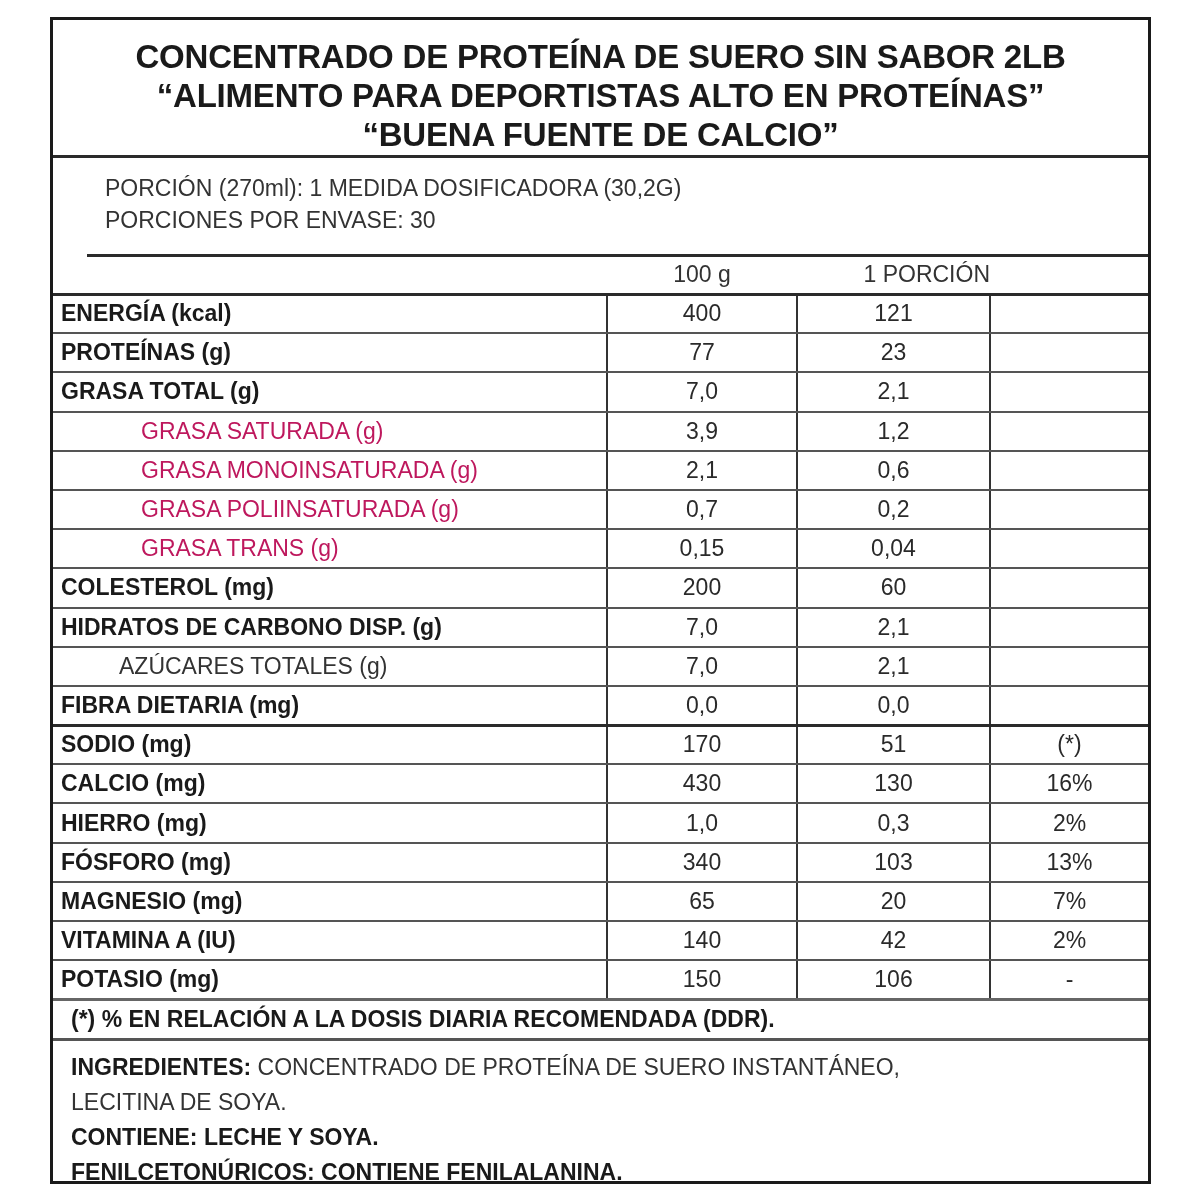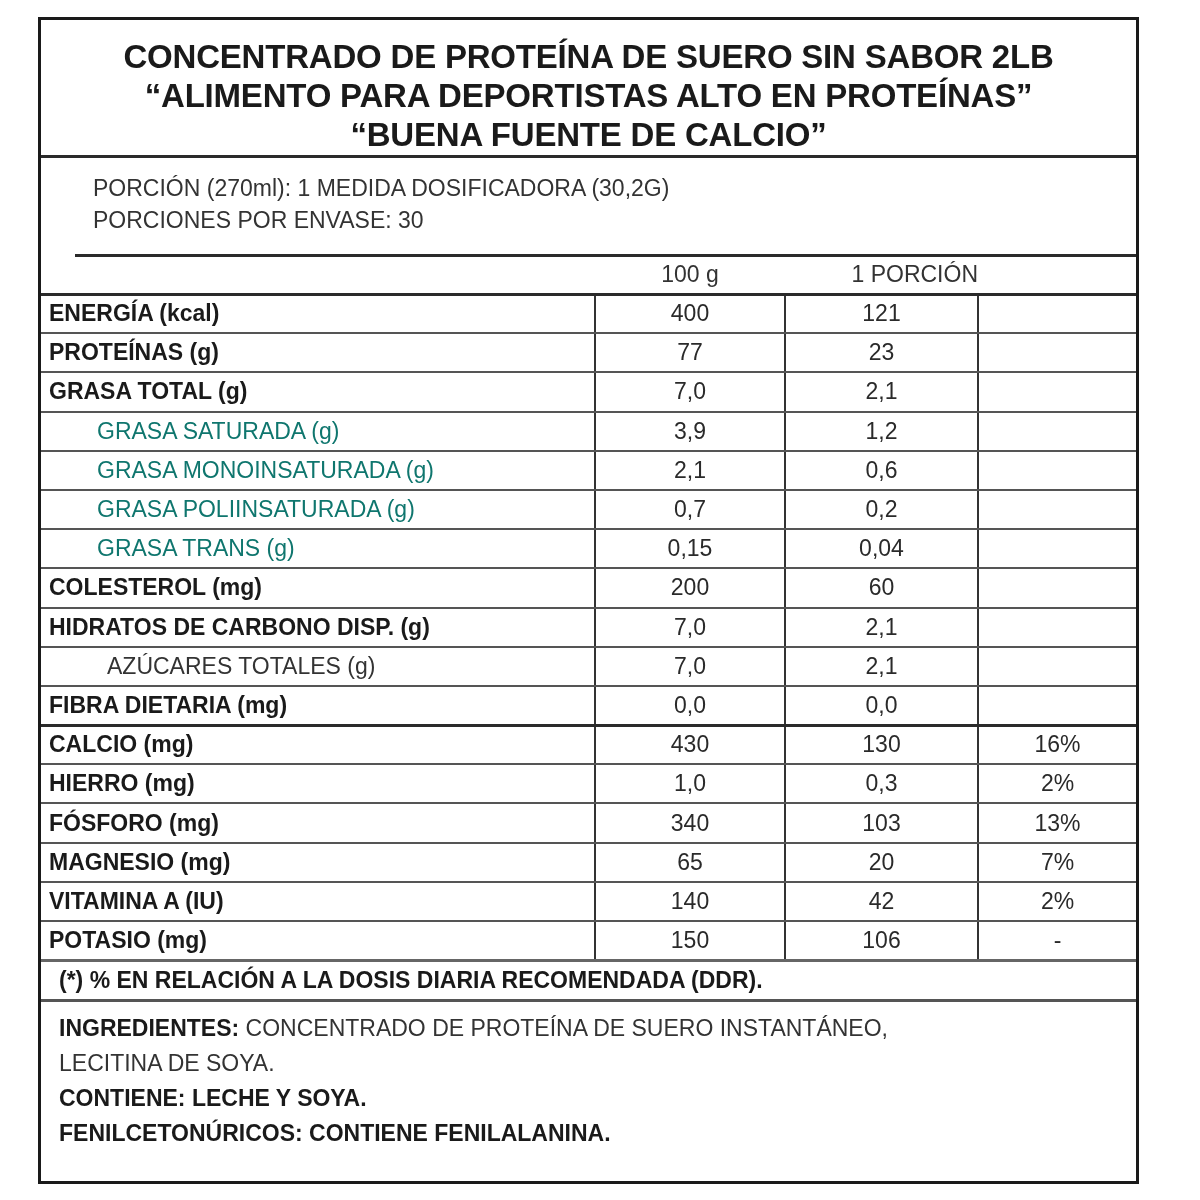--- a/index.html
+++ b/index.html
@@ -1,27 +1,27 @@
 <!DOCTYPE html>
 <html><head>
 <meta charset="utf-8">
 <style>
   html, body { margin:0; padding:0; background:#ffffff; }
   body { width:1200px; height:1200px; position:relative; font-family:"Liberation Sans", sans-serif; color:#1a1a1a; }
-  .label { position:absolute; left:38px; top:17px; width:1101px; height:1167px; border:3px solid #1a1a1a; box-sizing:border-box; }
+  .label { position:absolute; left:50px; top:17px; width:1101px; height:1167px; border:3px solid #1a1a1a; box-sizing:border-box; }
   .title { height:138px; border-bottom:3px solid #2a2a2a; text-align:center; font-weight:bold; font-size:33px; line-height:39px; padding-top:17px; box-sizing:border-box; letter-spacing:-0.2px; }
   .title div { white-space:nowrap; }
   .portion { height:99px; border-bottom:3px solid #2a2a2a; padding:14px 0 0 18px; box-sizing:border-box; font-size:23px; line-height:32px; color:#333;margin-left:34px; }
   table { border-collapse:collapse; width:100%; table-layout:fixed; }
   col.c1 { width:554px; } col.c2 { width:190px; } col.c3 { width:193px; } col.c4 { width:158px; }
   td, th { height:39.2px; padding:0; font-size:23px; border-bottom:2px solid #555; box-sizing:border-box; }
   th { font-weight:normal; color:#333; border-bottom:3px solid #2a2a2a; height:37px; }
   td.n { padding-left:8px; white-space:nowrap; }
   td.b { font-weight:bold; }
-  td.sub { padding-left:56px; color:#0f766e; }
+  td.sub { padding-left:88px; color:#be185d; }
   td.sub2 { padding-left:66px; color:#333; }
   td.v { text-align:center; border-left:2px solid #333; color:#2a2a2a; }
   tr.thick td { border-bottom:3px solid #2a2a2a; }
   tr.last td { border-bottom:3px solid #666; }
   .note { height:37px; border-bottom:3px solid #555; padding-left:18px; font-weight:bold; font-size:23px; line-height:37px; white-space:nowrap; }
   .ingredients { padding:9px 0 0 18px; font-size:23px; line-height:35px; color:#333; }
   .ingredients b { color:#1a1a1a; }
   .ingredients .line { white-space:nowrap; }
 </style>
 </head>
@@ -115,20 +115,26 @@
           <td class="v">2,1</td>
           <td class="v"></td>
         </tr>
         <tr class="thick">
           <td class="n b">FIBRA DIETARIA (mg)</td>
           <td class="v">0,0</td>
           <td class="v">0,0</td>
           <td class="v"></td>
         </tr>
         <tr>
+          <td class="n b">SODIO (mg)</td>
+          <td class="v">170</td>
+          <td class="v">51</td>
+          <td class="v">(*)</td>
+        </tr>
+        <tr>
           <td class="n b">CALCIO (mg)</td>
           <td class="v">430</td>
           <td class="v">130</td>
           <td class="v">16%</td>
         </tr>
         <tr>
           <td class="n b">HIERRO (mg)</td>
           <td class="v">1,0</td>
           <td class="v">0,3</td>
           <td class="v">2%</td>

